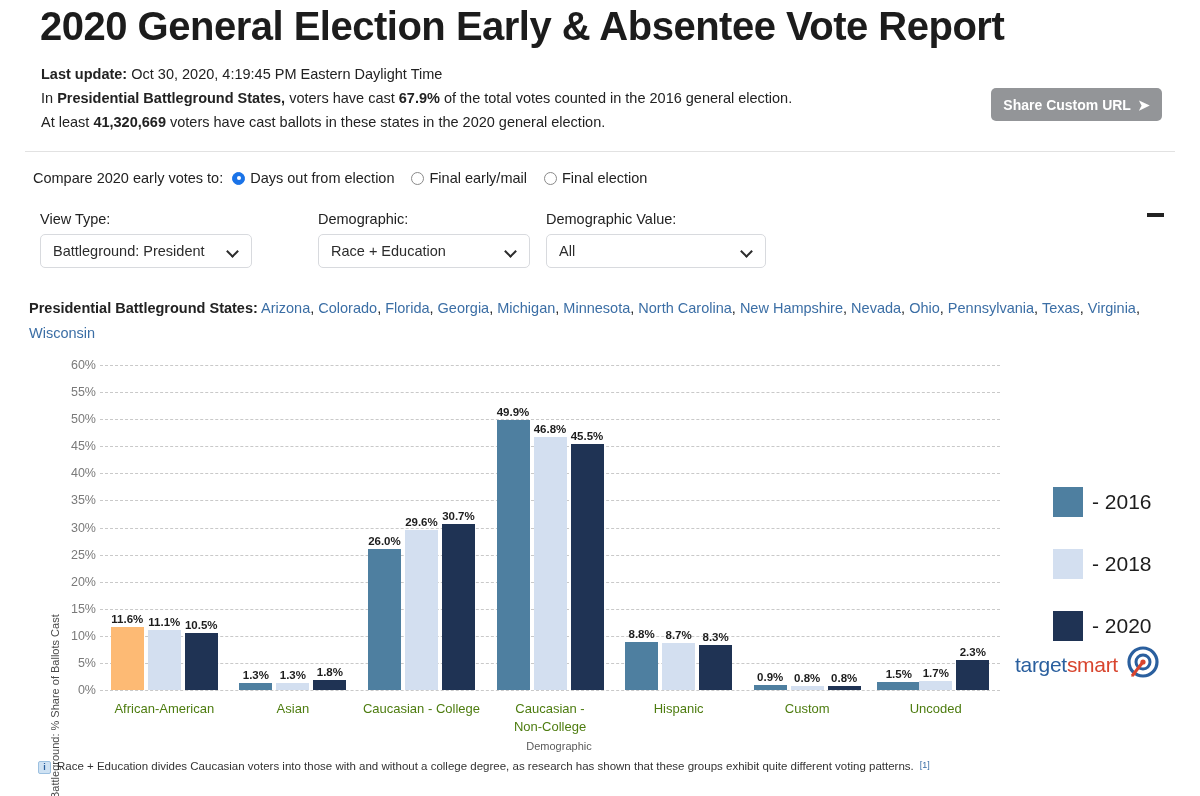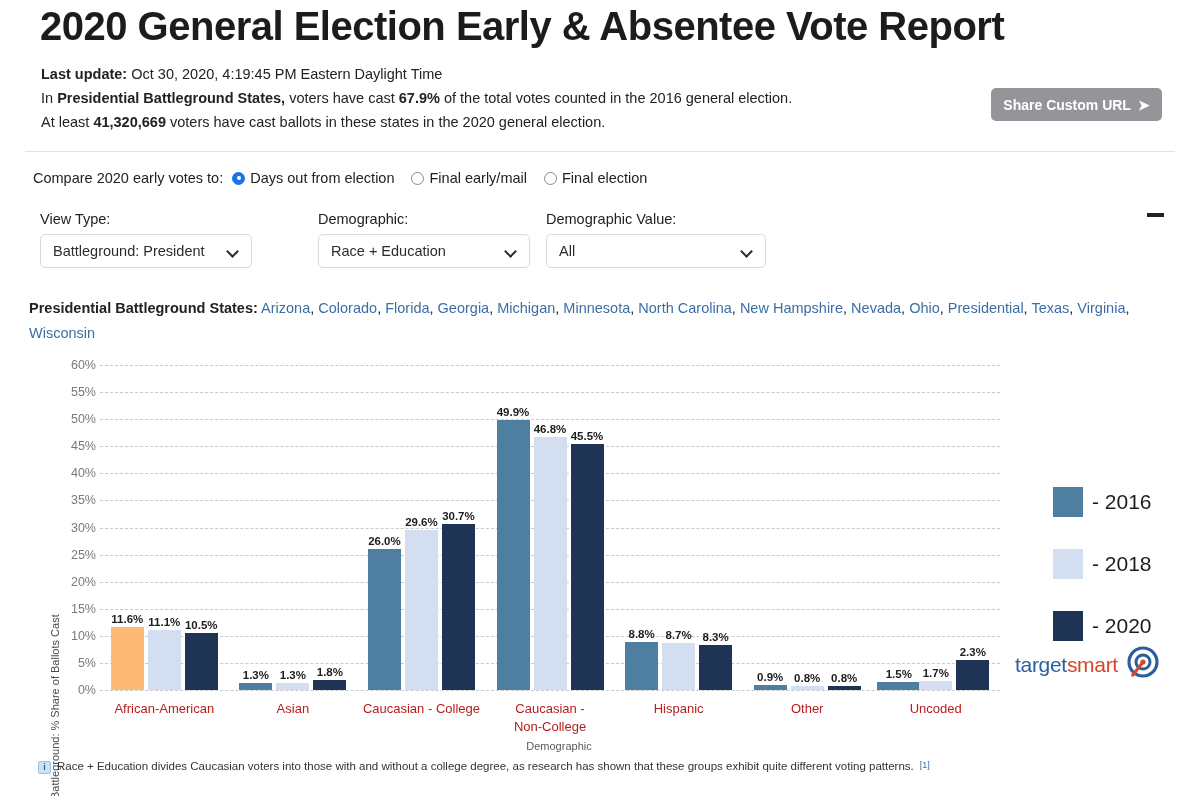--- a/index.html
+++ b/index.html
@@ -139,21 +139,21 @@
     transform: translateX(-50%); margin-bottom: 2px;
     font-size: 11.5px; font-weight: bold; color: #1d1d1d;
     white-space: nowrap;
   }
   .xlabels {
     position: absolute; left: 100px; top: 345px; width: 900px;
     display: flex;
   }
   .xlabel {
     flex: 1 1 0; text-align: center;
-    font-size: 13px; color: #b91c1c; line-height: 18px;
+    font-size: 13px; color: #4d7c0f; line-height: 18px;
   }
   .xaxis-title {
     position: absolute; left: 100px; top: 385px; width: 900px;
     text-align: center; font-size: 11px; color: #5a5a5a;
   }
   .xaxis-title-inner { display: inline-block; transform: translateX(9px); }
 
   
   .legend { position: absolute; left: 1053px; top: 455px; }
   .legend-row { display: flex; align-items: center; margin-bottom: 13px; margin-top: 32px; }
@@ -248,21 +248,21 @@
       <span class="chev"></span>
     </div>
   </div>
 
   <div class="collapse-btn">
     <span class="bar"></span>
   </div>
 
   <div class="states">
     <b>Presidential Battleground States:</b>
-    <span id="states-links"><a>Arizona</a>, <a>Colorado</a>, <a>Florida</a>, <a>Georgia</a>, <a>Michigan</a>, <a>Minnesota</a>, <a>North Carolina</a>, <a>New Hampshire</a>, <a>Nevada</a>, <a>Ohio</a>, <a>Presidential</a>, <a>Texas</a>, <a>Virginia</a>, <a>Wisconsin</a></span>
+    <span id="states-links"><a>Arizona</a>, <a>Colorado</a>, <a>Florida</a>, <a>Georgia</a>, <a>Michigan</a>, <a>Minnesota</a>, <a>North Carolina</a>, <a>New Hampshire</a>, <a>Nevada</a>, <a>Ohio</a>, <a>Pennsylvania</a>, <a>Texas</a>, <a>Virginia</a>, <a>Wisconsin</a></span>
   </div>
 
   <div class="chart">
     <div class="ylabel">Pres. Battleground: % Share of Ballots Cast</div>
     <div class="plot" id="plot">
       <div id="gridlines">
           <div class="gridline" style="top: 325px;"></div>
           <div class="gridline" style="top: 297.917px;"></div>
           <div class="gridline" style="top: 270.833px;"></div>
           <div class="gridline" style="top: 243.75px;"></div>
@@ -412,21 +412,21 @@
             </div>
           </div>
         </div>
     </div>
     <div class="xlabels" id="xlabels">
         <div class="xlabel">African-American</div>
         <div class="xlabel">Asian</div>
         <div class="xlabel">Caucasian - College</div>
         <div class="xlabel">Caucasian -<br>Non-College</div>
         <div class="xlabel">Hispanic</div>
-        <div class="xlabel">Other</div>
+        <div class="xlabel">Custom</div>
         <div class="xlabel">Uncoded</div>
       </div>
     <div class="xaxis-title">
       <span class="xaxis-title-inner">Demographic</span>
     </div>
   </div>
 
   <div class="legend" id="legend">
       <div class="legend-row">
         <span class="swatch" style="background: rgb(78, 127, 160);"></span>

